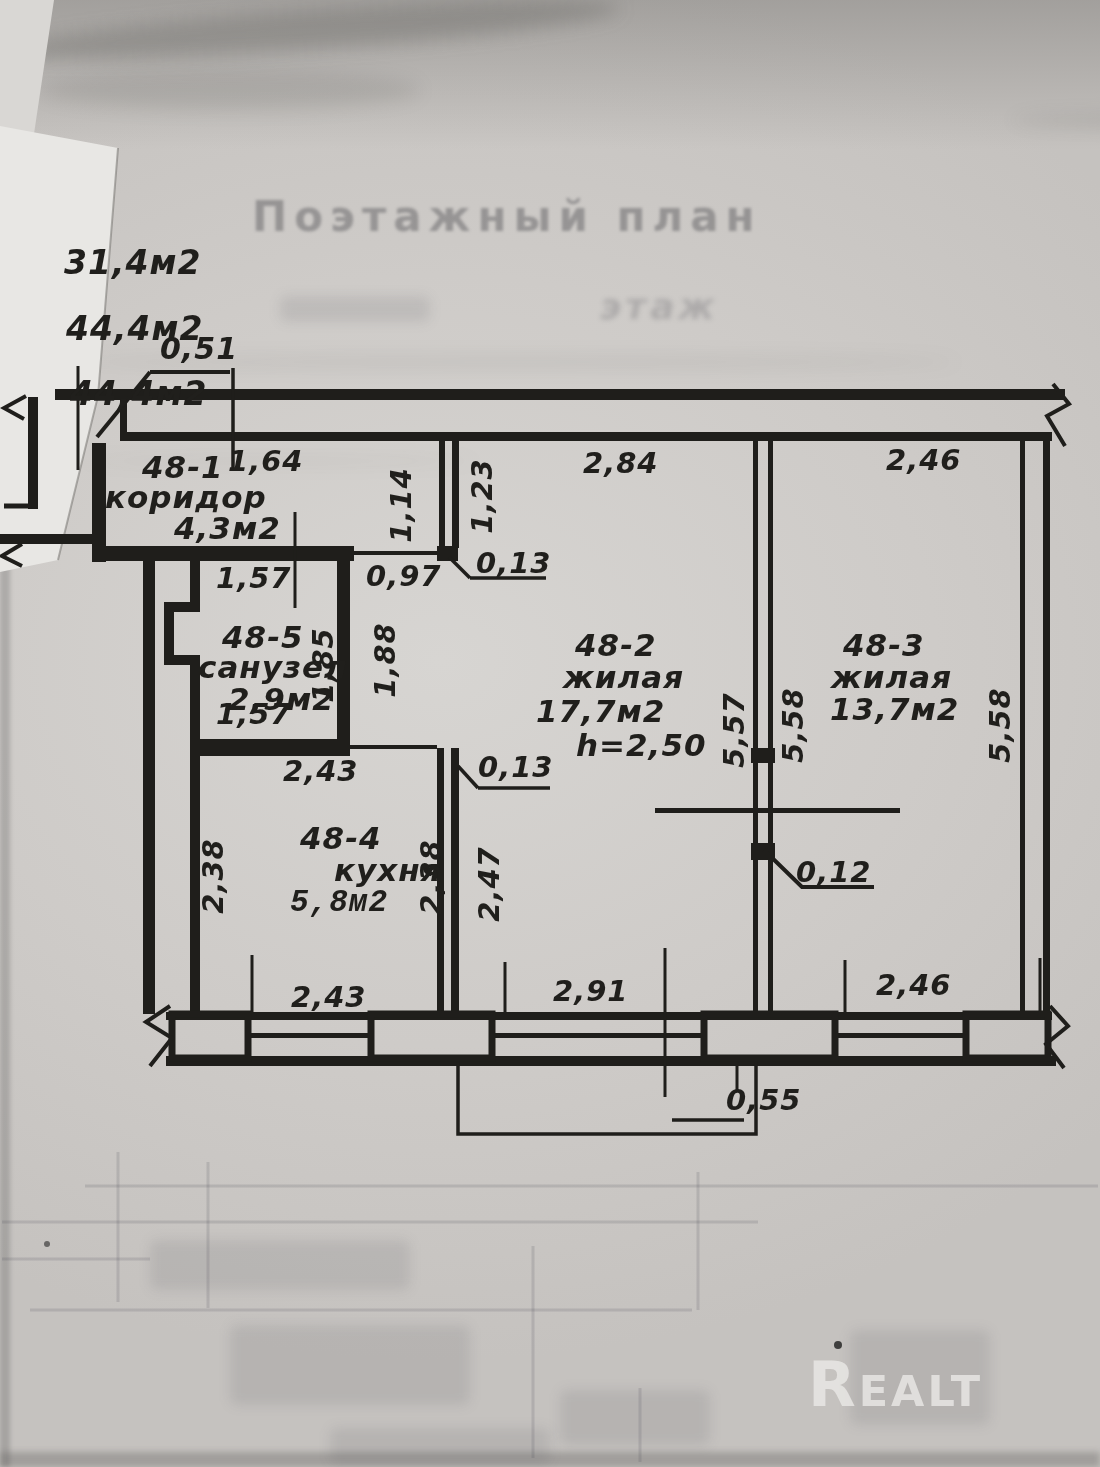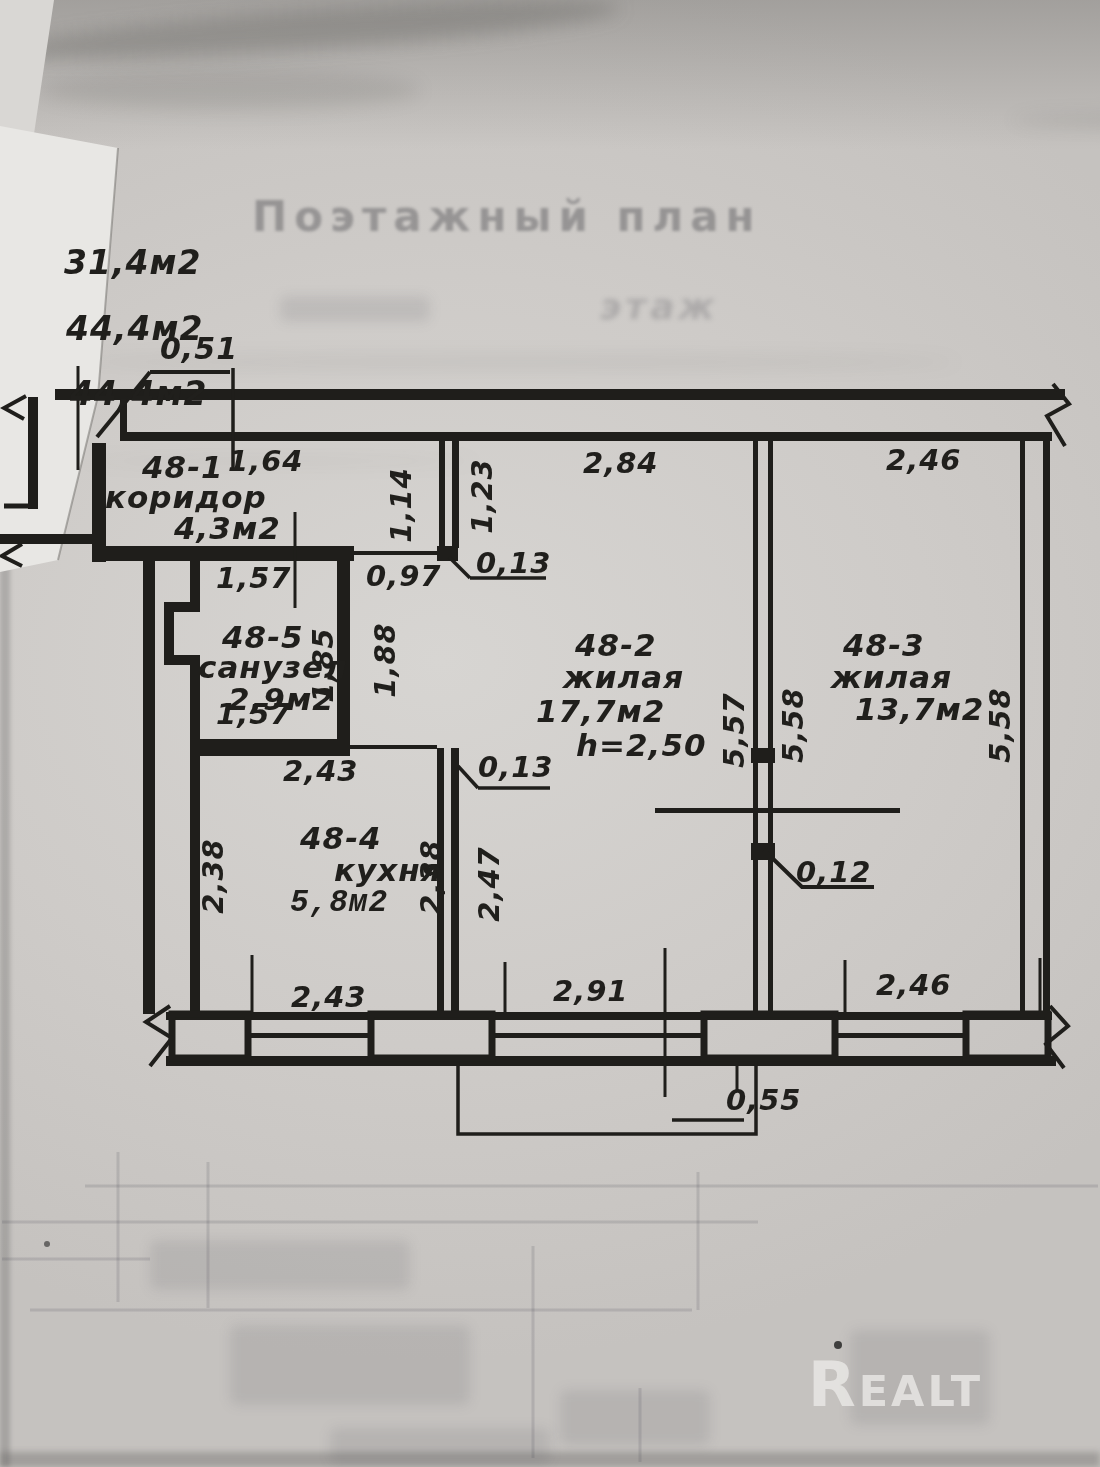--- a/index.html
+++ b/index.html
@@ -190,21 +190,21 @@
 
 <span class="dim room" style="left:575px;top:630px;">48-2</span>
 <span class="dim room" style="left:563px;top:662px;">жилая</span>
 <span class="dim room" style="left:536px;top:696px;">17,7м2</span>
 <span class="dim room" style="left:576px;top:730px;">h=2,50</span>
 <span class="dim vert" style="left:734px;top:730px;">5,57</span>
 <span class="dim vert" style="left:793px;top:725px;">5,58</span>
 
 <span class="dim room" style="left:843px;top:630px;">48-3</span>
 <span class="dim room" style="left:831px;top:662px;">жилая</span>
-<span class="dim room" style="left:855px;top:694px;">13,7м2</span>
+<span class="dim room" style="left:830px;top:694px;">13,7м2</span>
 <span class="dim vert" style="left:1000px;top:725px;">5,58</span>
 
 <span class="dim room" style="left:300px;top:823px;">48-4</span>
 <span class="dim room" style="left:286px;top:855px;margin-left:48px;">кухня</span>
 <span class="dim room" style="left:290px;top:887px;font-family:Liberation Mono, monospace;">5,8м2</span>
 <span class="dim vert" style="left:213px;top:876px;">2,38</span>
 <span class="dim vert" style="left:431px;top:877px;">2,38</span>
 <span class="dim vert" style="left:489px;top:884px;">2,47</span>
 <span class="dim" style="left:796px;top:858px;">0,12</span>
 

